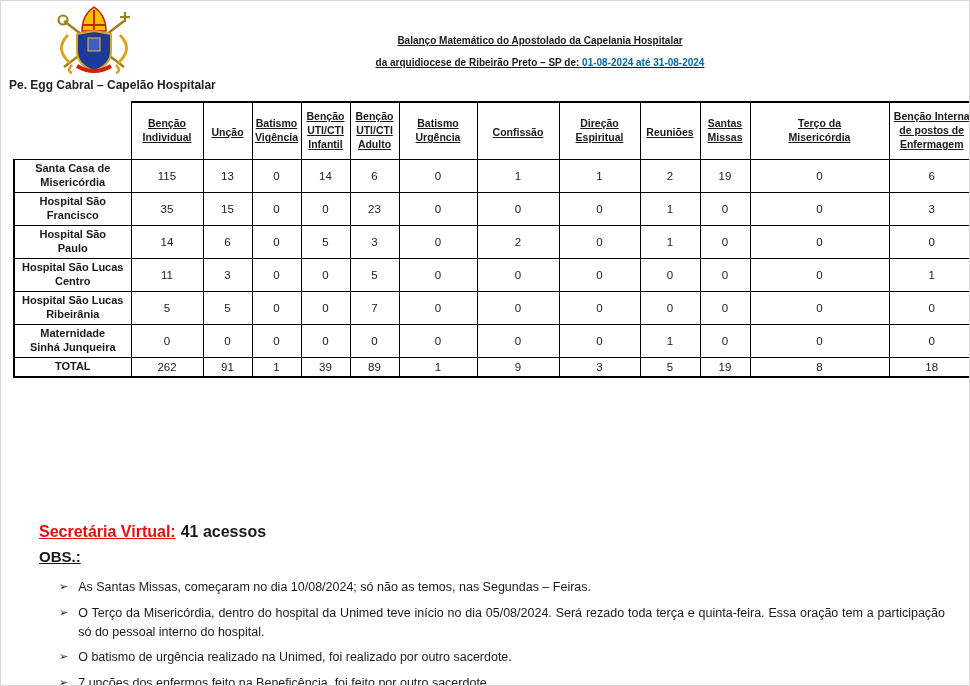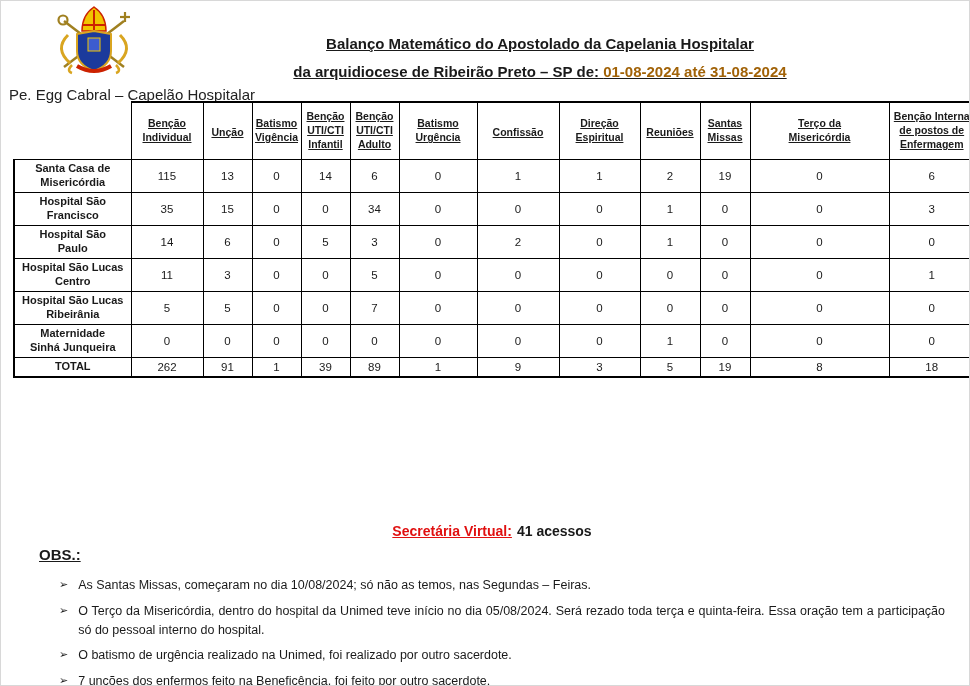--- a/index.html
+++ b/index.html
@@ -5,43 +5,43 @@
   * { margin:0; padding:0; box-sizing:border-box; }
   html,body { background:#ffffff; }
   .page {
     position:relative; width:970px; height:686px; background:#ffffff;
     font-family:"Liberation Sans", sans-serif; color:#1a1a1a; overflow:hidden;
     border:1px solid #d8d8d8;
   }
   
   .logo-block { position:absolute; left:8px; top:4px; width:170px; text-align:center; }
   .logo-block svg { display:block; margin:0 auto; }
-  .logo-caption { font-size:15px; font-weight:normal; color:#222; margin-top:11px; white-space:nowrap; }
+  .logo-caption { font-size:12px; font-weight:bold; color:#222; margin-top:3px; white-space:nowrap; }
   .titles { position:absolute; left:120px; right:10px; top:34px; text-align:center; }
-  .title-line { font-size:15px; font-weight:bold; text-decoration:underline; line-height:1.2; }
+  .title-line { font-size:10px; font-weight:bold; text-decoration:underline; line-height:1.2; }
   .title-line + .title-line { margin-top:10px; }
-  .red-text { color:#a16207;text-align:center; }
+  .red-text { color:#0369a1;text-align:center; }
   
   table.balance { position:absolute; left:12px; top:100px; width:962px; border-collapse:collapse; table-layout:fixed; }
   th, td { border:1px solid #000; text-align:center; vertical-align:middle; padding:1px 2px; overflow:hidden; }
   th.corner { border:none; }
   thead tr { height:57px; }
   .hl { display:inline-block; white-space:pre-line; text-decoration:underline; font-weight:bold; font-size:10.5px; line-height:1.35; }
   td.name { font-weight:bold; font-size:11px; line-height:1.25; white-space:pre-line; }
   td.val { font-size:11.5px; }
   tr.h2 { height:33px; }
   tr.h3 { height:52px; }
   tr.ht { height:20px; }
   .bt { border-top:2px solid #000; }
   .bb { border-bottom:2px solid #000;margin-top:34px; }
   .bl { border-left:2px solid #000; }
   .br { border-right:4px solid #22c55e; }
   
   .footer { position:absolute; left:38px; right:24px; top:522px; }
-  .sec-line { font-size:14px; font-weight:bold;text-align:center; }
+  .sec-line { font-size:16px; font-weight:bold; }
   .sec-label { color:#e01010; text-decoration:underline; margin-right:5px; }
   .obs-heading { font-size:15px; font-weight:bold; text-decoration:underline; margin-top:7px; }
   .bullets { margin-top:13px; }
   .bullet { display:flex; margin-bottom:7px; font-size:12.5px; line-height:1.5; }
   .bullet .marker { flex:0 0 auto; padding-left:20px; padding-right:10px; font-size:11px; }
   .bullet .btext { flex:1; text-align:justify; }
 </style>
 </head>
 <body>
 
@@ -137,21 +137,21 @@
           <td class="val">0</td>
           <td class="val br">6</td>
         </tr>
         <tr class="h2">
           <td class="name bl">Hospital São
 Francisco</td>
           <td class="val">35</td>
           <td class="val">15</td>
           <td class="val">0</td>
           <td class="val">0</td>
-          <td class="val">34</td>
+          <td class="val">23</td>
           <td class="val">0</td>
           <td class="val">0</td>
           <td class="val">0</td>
           <td class="val">1</td>
           <td class="val">0</td>
           <td class="val">0</td>
           <td class="val br">3</td>
         </tr>
         <tr class="h2">
           <td class="name bl">Hospital São

